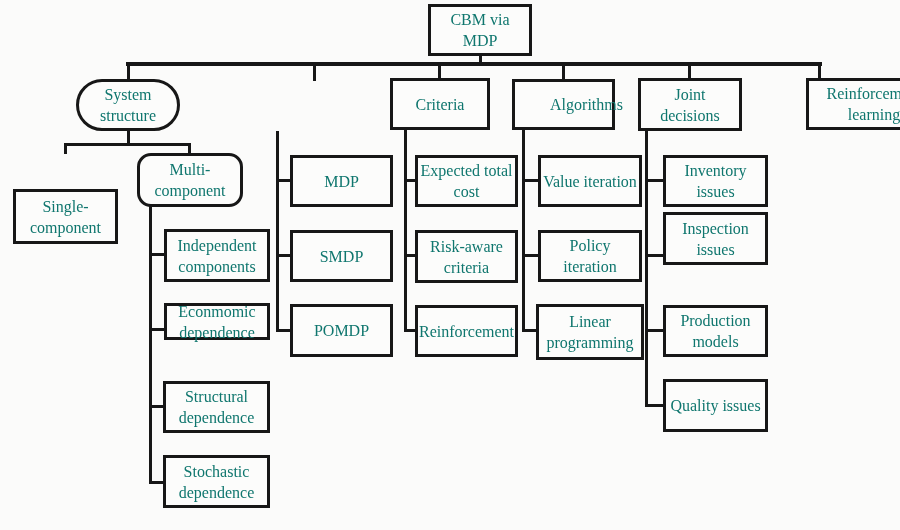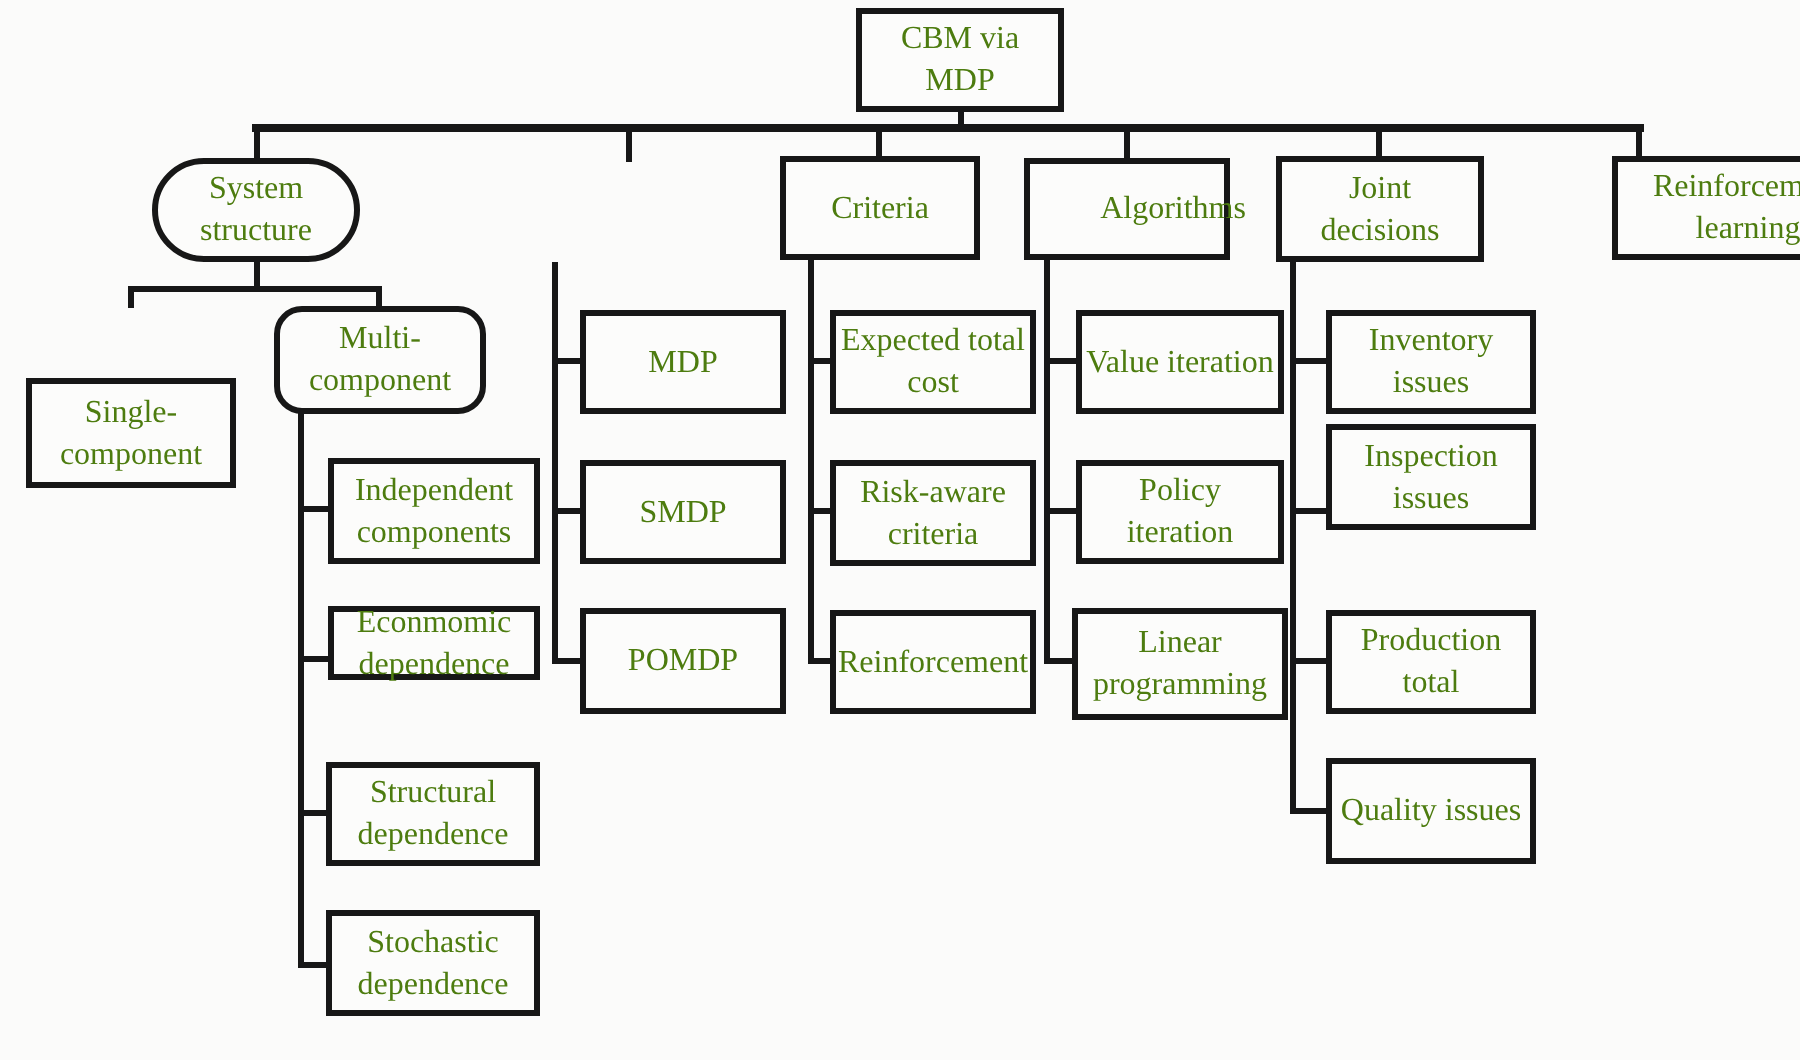--- a/index.html
+++ b/index.html
@@ -16,21 +16,21 @@
     position: absolute;
     box-sizing: border-box;
     border: 3px solid #171717;
     background: #fcfcfb;
     display: flex;
     align-items: center;
     justify-content: center;
     text-align: center;
     font-size: 16px;
     line-height: 21px;
-    color: #4d7c0f;
+    color: #0f766e;
     padding: 0 2px;
   }
   .node.root { padding: 0 10px; }
   .line {
     position: absolute;
     background: #171717;
   }
 </style>
 </head>
 <body>
@@ -101,16 +101,16 @@
   <div class="node" style="left:536px; top:304px; width:108px; height:56px;">Linear programming</div>
 
   <div class="line" style="left:645px; top:131px; width:3px; height:275px;"></div>
   <div class="line" style="left:645px; top:179px; width:19px; height:3px;"></div>
   <div class="line" style="left:645px; top:254px; width:19px; height:3px;"></div>
   <div class="line" style="left:645px; top:329px; width:19px; height:3px;"></div>
   <div class="line" style="left:645px; top:404px; width:19px; height:3px;"></div>
 
   <div class="node" style="left:663px; top:155px; width:105px; height:52px;">Inventory issues</div>
   <div class="node" style="left:663px; top:212px; width:105px; height:53px;">Inspection issues</div>
-  <div class="node" style="left:663px; top:305px; width:105px; height:52px;">Production total</div>
+  <div class="node" style="left:663px; top:305px; width:105px; height:52px;">Production models</div>
   <div class="node" style="left:663px; top:379px; width:105px; height:53px;">Quality issues</div>
 
 </div>
 
 </body></html>

